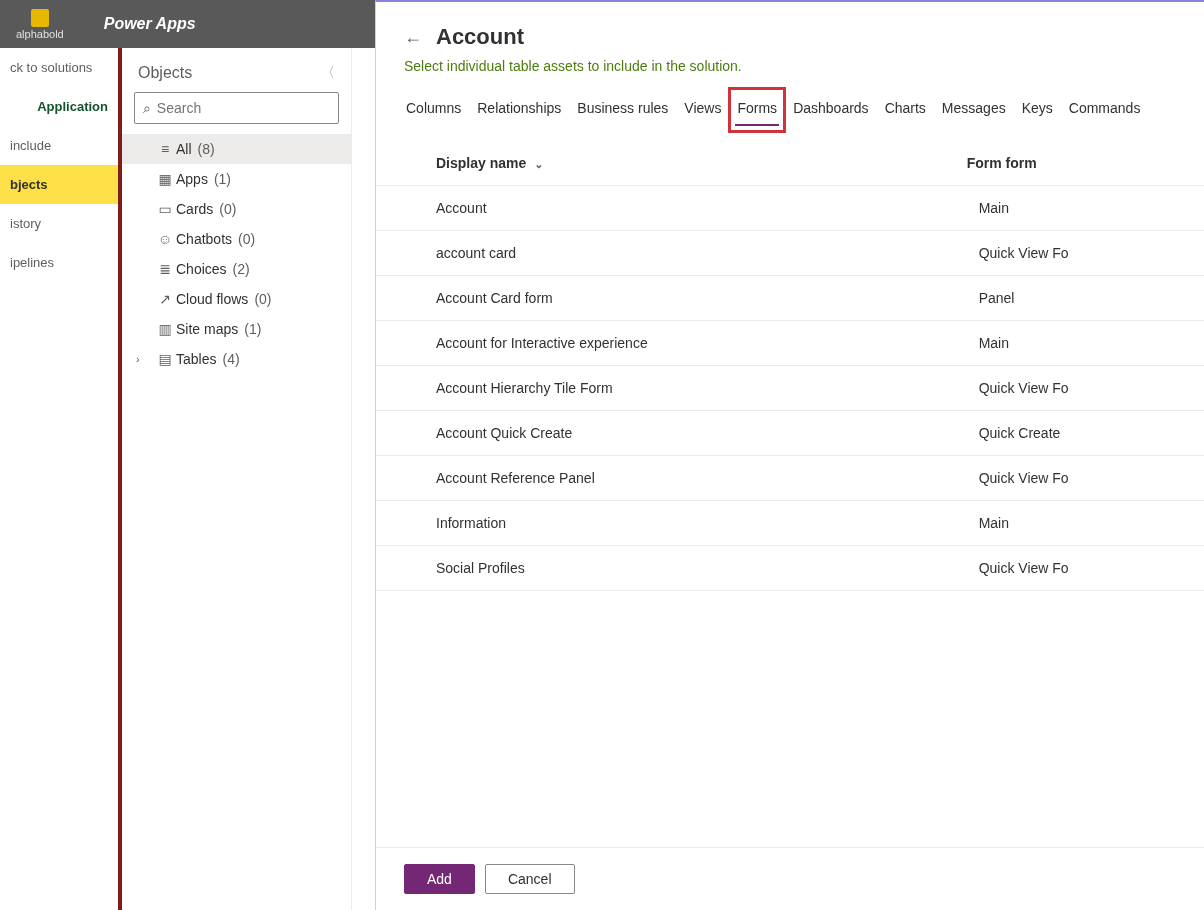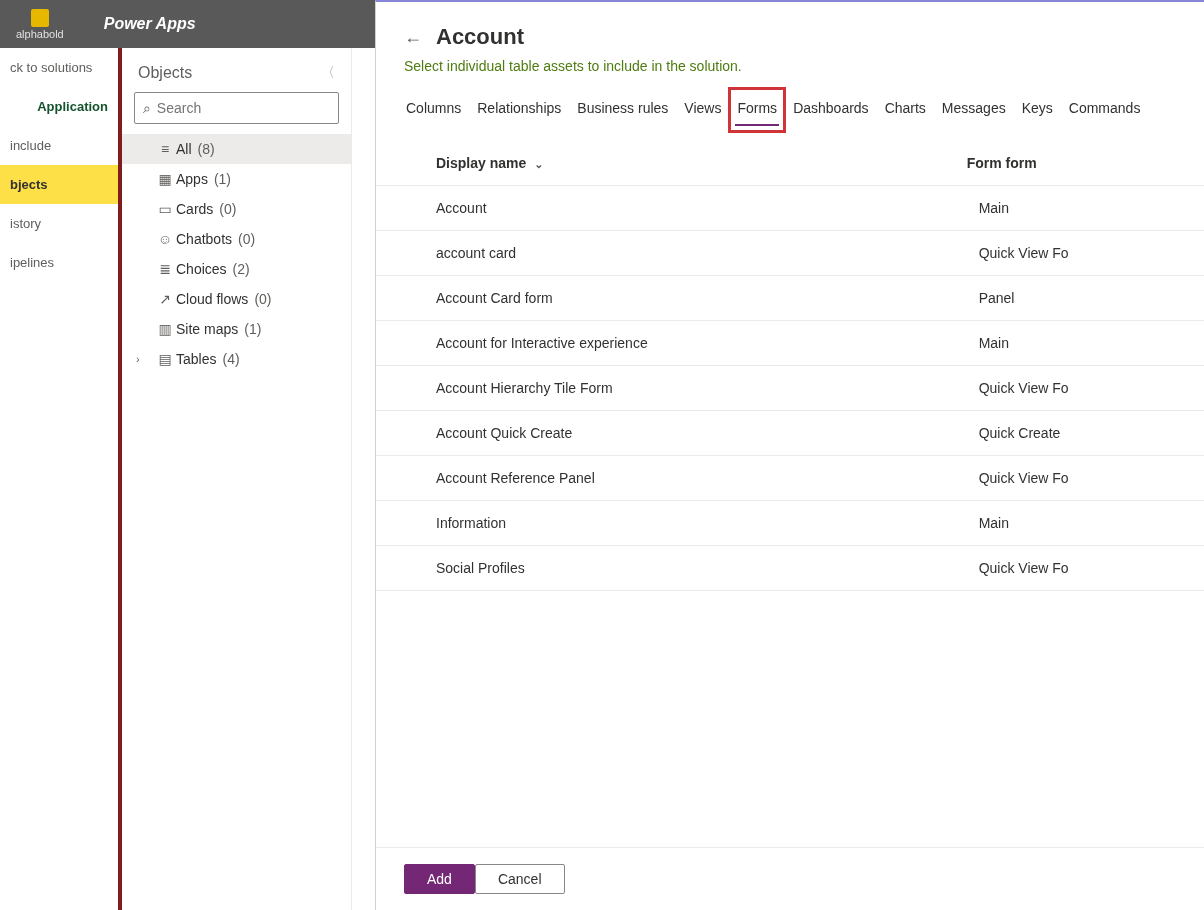--- a/index.html
+++ b/index.html
@@ -204,20 +204,21 @@
 td {
   padding: 14px 12px;
   border-bottom: 1px solid #edebe9;
   font-size: 14px;
 }
 td:first-child { padding-left: 60px; }
 .sort-chev { color: #605e5c; font-size: 11px; margin-left: 4px; }
 .footer {
   padding: 16px 28px;
   display: flex;
+  gap: 10px;
   border-top: 1px solid #edebe9;
 }
 .btn {
   padding: 6px 22px;
   font-size: 14px;
   border-radius: 2px;
   cursor: pointer;
 }
 .btn-primary {
   background: #742774;

